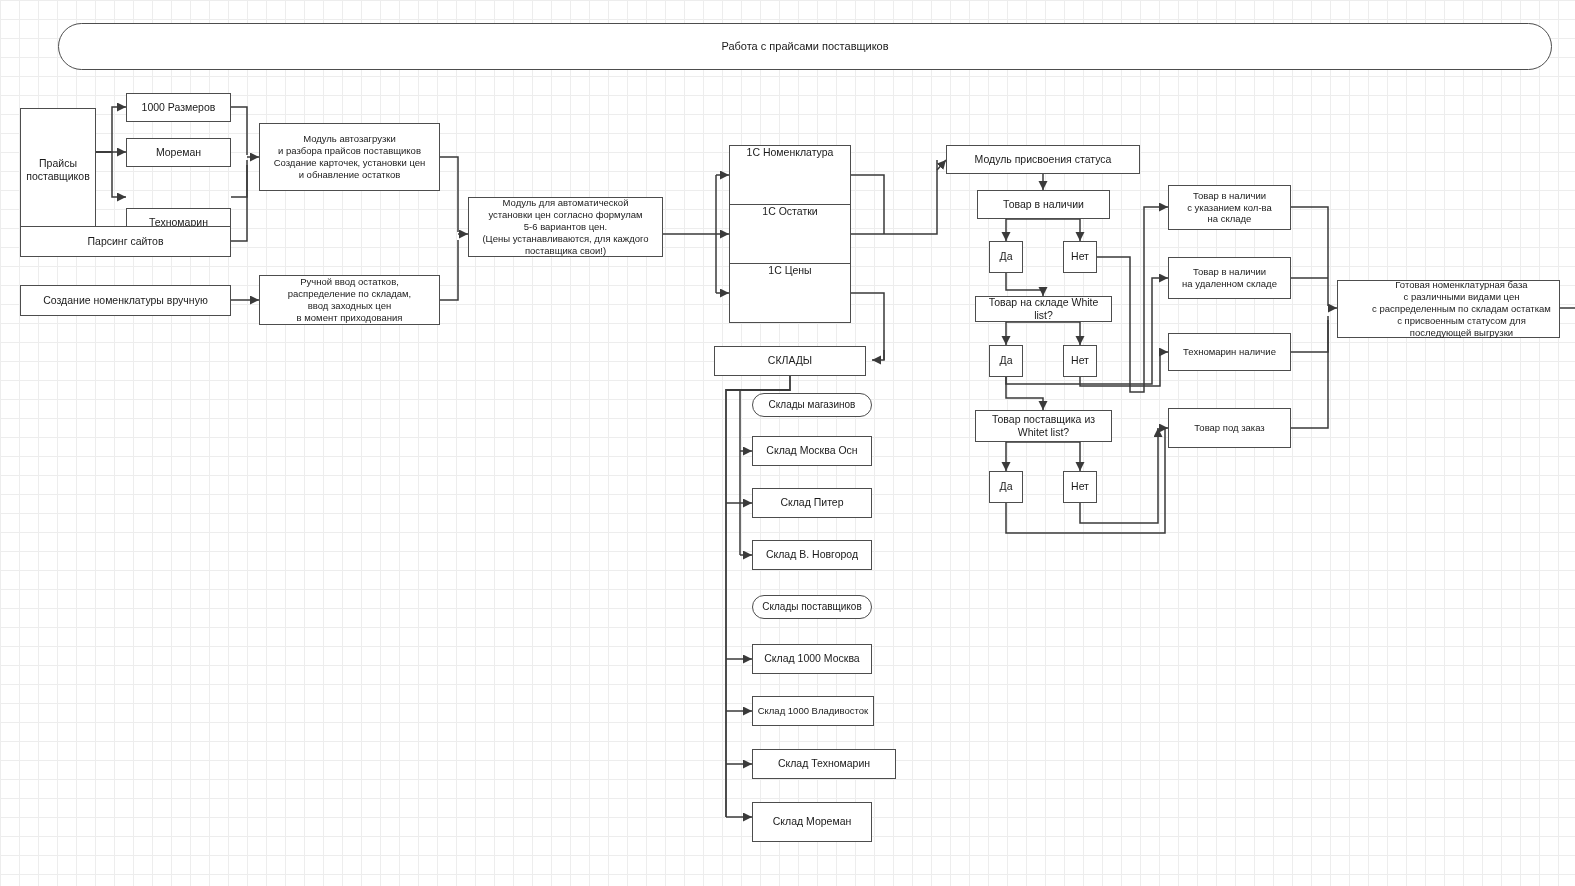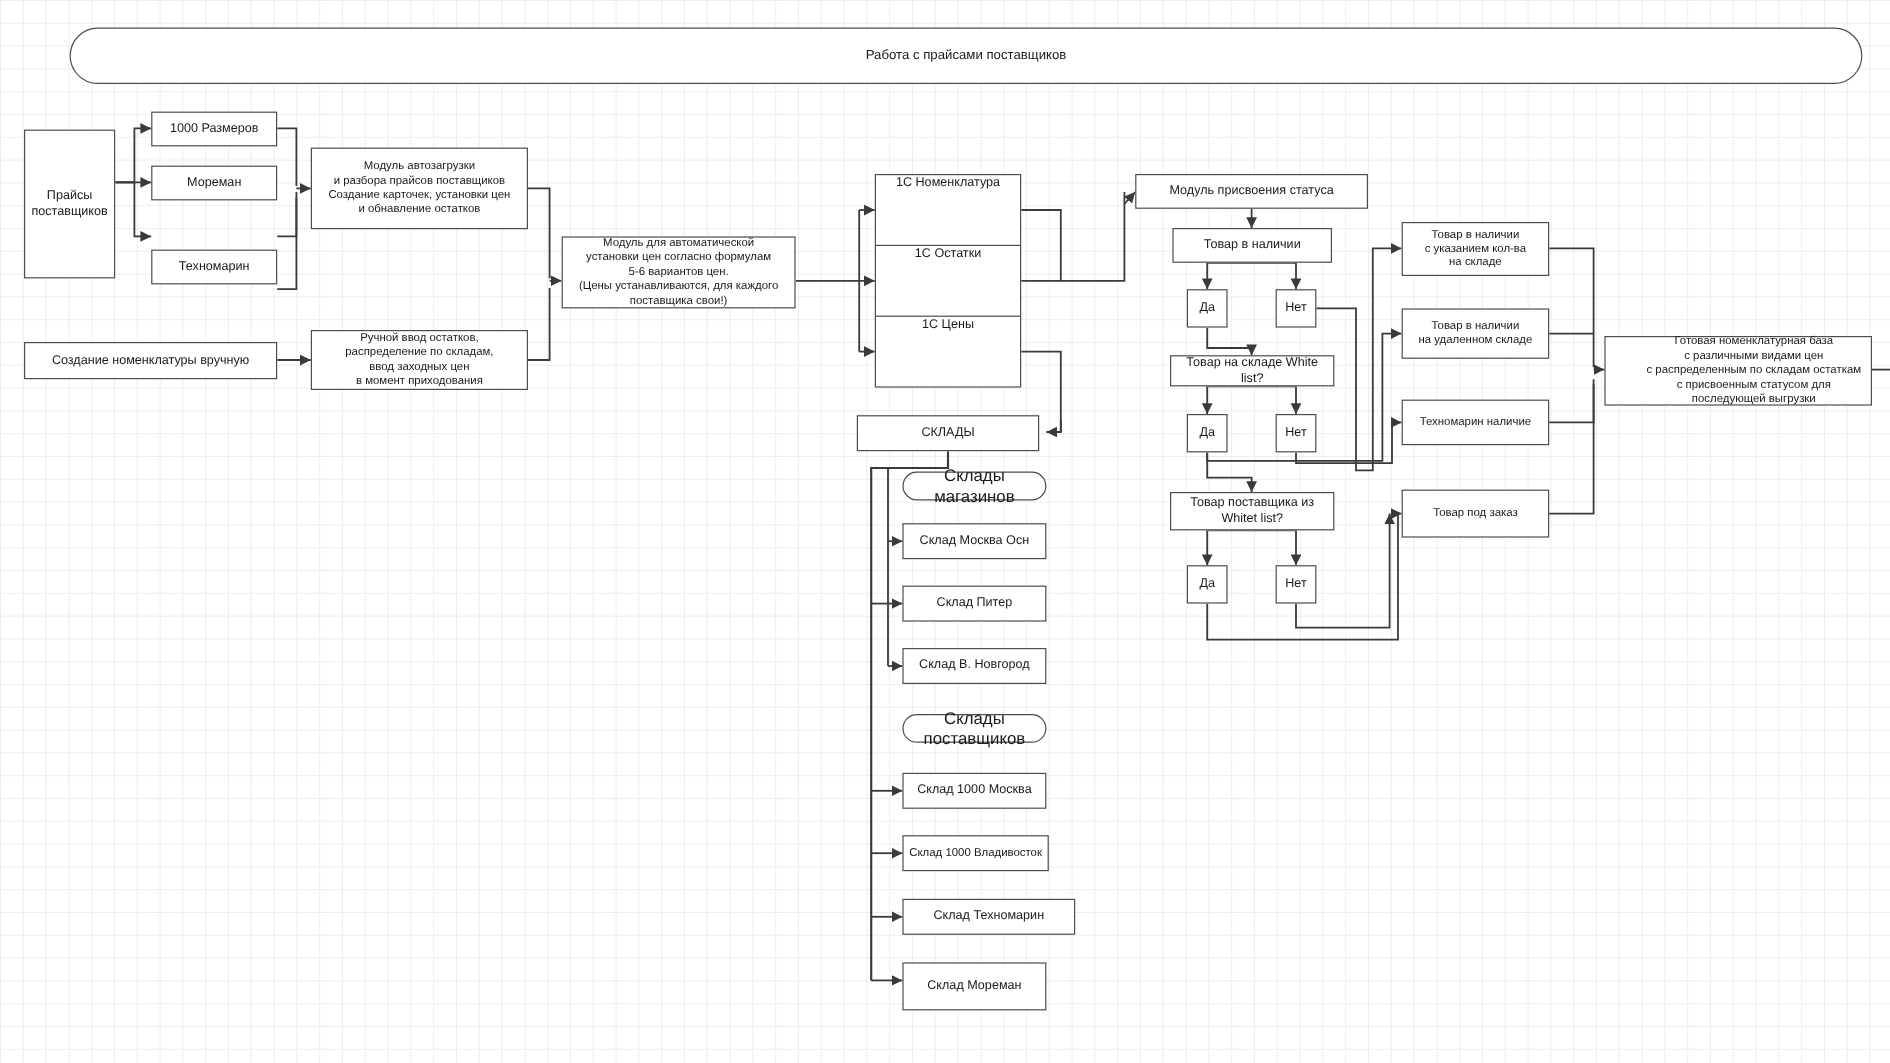--- a/index.html
+++ b/index.html
@@ -36,21 +36,21 @@
     white-space:pre-line;
     font-size:10.5px;
     padding:2px 3px;
   }
   .banner{
     border-radius:999px;
     font-size:11px;
   }
   .pill{
     border-radius:999px;
-    font-size:14px;
+    font-size:10px;
   }
   .stack{
     position:absolute;
     box-sizing:border-box;
     background:#ffffff;
     border:1.6px solid #4d4d4d;
     display:flex;
     flex-direction:column;
   }
   .stack > .cell{
@@ -195,20 +195,23 @@
   <div class="node" style="left:126px;top:93px;width:105px;height:29px;">
     <span>1000 Размеров</span>
   </div>
   <div class="node" style="left:126px;top:138px;width:105px;height:29px;">
     <span>Мореман</span>
   </div>
   <div class="node" style="left:126px;top:183px;width:105px;height:29px;margin-top:25px;">
     <span>Техномарин</span>
   </div>
 
+  <div class="node" style="left:20px;top:226px;width:211px;height:31px;">
+    <span>Парсинг сайтов</span>
+  </div>
 
   <div class="node" style="left:20px;top:285px;width:211px;height:31px;">
     <span>Создание номенклатуры вручную</span>
   </div>
 
   <div class="node tiny" style="left:259px;top:275px;width:181px;height:50px;">
     <span>Ручной ввод остатков,
 распределение по складам,
 ввод заходных цен
 в момент приходования</span>

